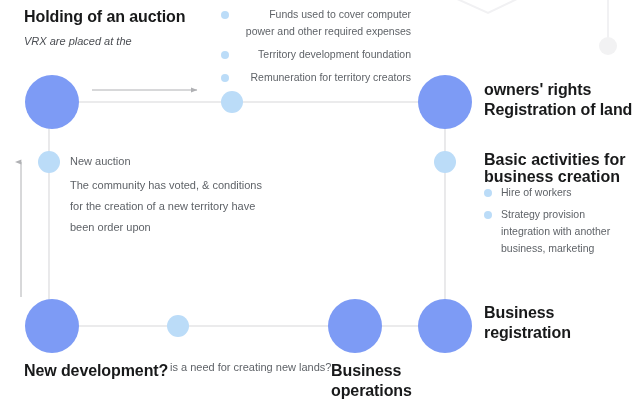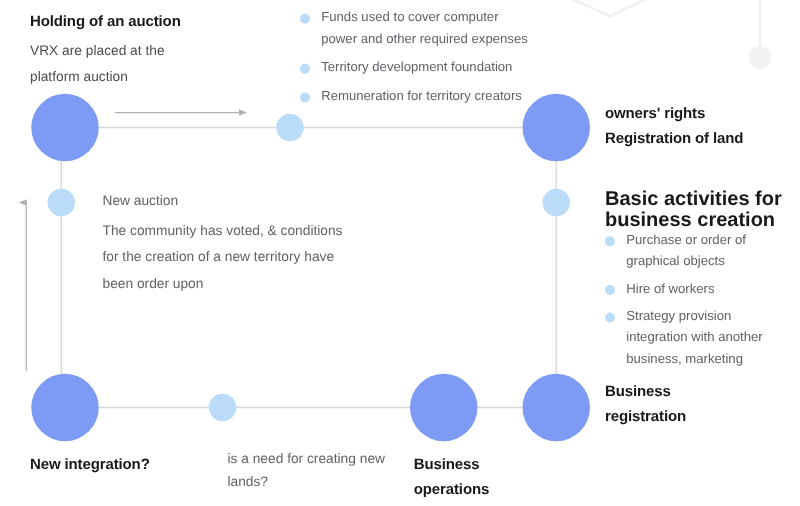--- a/index.html
+++ b/index.html
@@ -46,36 +46,36 @@
   .node-ghost {
     width: 18px;
     height: 18px;
     background: #f2f2f3;
   }
   
   .tb {
     position: absolute;
   }
   .heading {
-    font-size: 12px;
+    font-size: 16px;
     font-weight: bold;
     color: #18191a;
     line-height: 20px;
     letter-spacing: -0.1px;
   }
   .body-text {
     font-size: 11px;
     color: #5f6368;
     line-height: 21px;
-    margin-left: 12px;
   }
   .body-text-dark {
     font-size: 11px;
     color: #4a4d52;
     line-height: 21px;
+    font-style: italic;
   }
   .small-heading {
     font-size: 16px;
     font-weight: bold;
     color: #18191a;
     line-height: 17px;
   }
   
   .bullets {
     position: absolute;
@@ -145,24 +145,23 @@
   <div class="node node-big" style="left:445px; top:326px;"></div>
   <div class="node node-big" style="left:355px; top:326px;"></div>
   <div class="node node-small" style="left:178px; top:326px;"></div>
   <div class="node node-big" style="left:52px;  top:326px;"></div>
   <div class="node node-small" style="left:49px;  top:162px;"></div>
   <div class="node node-ghost" style="left:608px; top:46px;"></div>
 
   <div class="tb" style="left:24px; top:7px; width:180px;">
     <div class="heading">Holding of an auction</div>
     <div class="body-text-dark" style="margin-top:4px;">VRX are placed at the</div>
-    <div class="body-text-dark">platform auction</div>
-  </div>
-
-  <ul class="bullets" style="left:240px; top:6px; width:190px;">
+  </div>
+
+  <ul class="bullets" style="left:221px; top:6px; width:190px;text-align:right;">
     <li>
       <span class="dot"></span>
       <span>Funds used to cover computer power and other required expenses</span>
     </li>
     <li>
       <span class="dot"></span>
       <span>Territory development foundation</span>
     </li>
     <li>
       <span class="dot"></span>
@@ -174,24 +173,20 @@
     <div class="heading">owners' rights</div>
     <div class="heading">Registration of land</div>
   </div>
 
   <div class="tb" style="left:484px; top:151px; width:150px;">
     <div class="small-heading">Basic activities for</div>
     <div class="small-heading">business creation</div>
   </div>
 
   <ul class="bullets tight" style="left:484px; top:184px; width:148px;">
-    <li>
-      <span class="dot"></span>
-      <span>Purchase or order of graphical objects</span>
-    </li>
     <li>
       <span class="dot"></span>
       <span>Hire of workers</span>
     </li>
     <li>
       <span class="dot"></span>
       <span>Strategy provision integration with another business, marketing</span>
     </li>
   </ul>
 
@@ -206,20 +201,20 @@
     <div class="heading">Business</div>
     <div class="heading">registration</div>
   </div>
 
   <div class="tb" style="left:331px; top:361px; width:130px;">
     <div class="heading">Business</div>
     <div class="heading">operations</div>
   </div>
 
   <div class="tb" style="left:24px; top:361px; width:160px;">
-    <div class="heading">New integration?</div>
+    <div class="heading">New development?</div>
   </div>
 
   <div class="tb" style="left:170px; top:358px; width:170px;">
     <div class="body-text" style="line-height:19px;">is a need for creating new lands?</div>
   </div>
 
 </div>
 
 </body></html>

